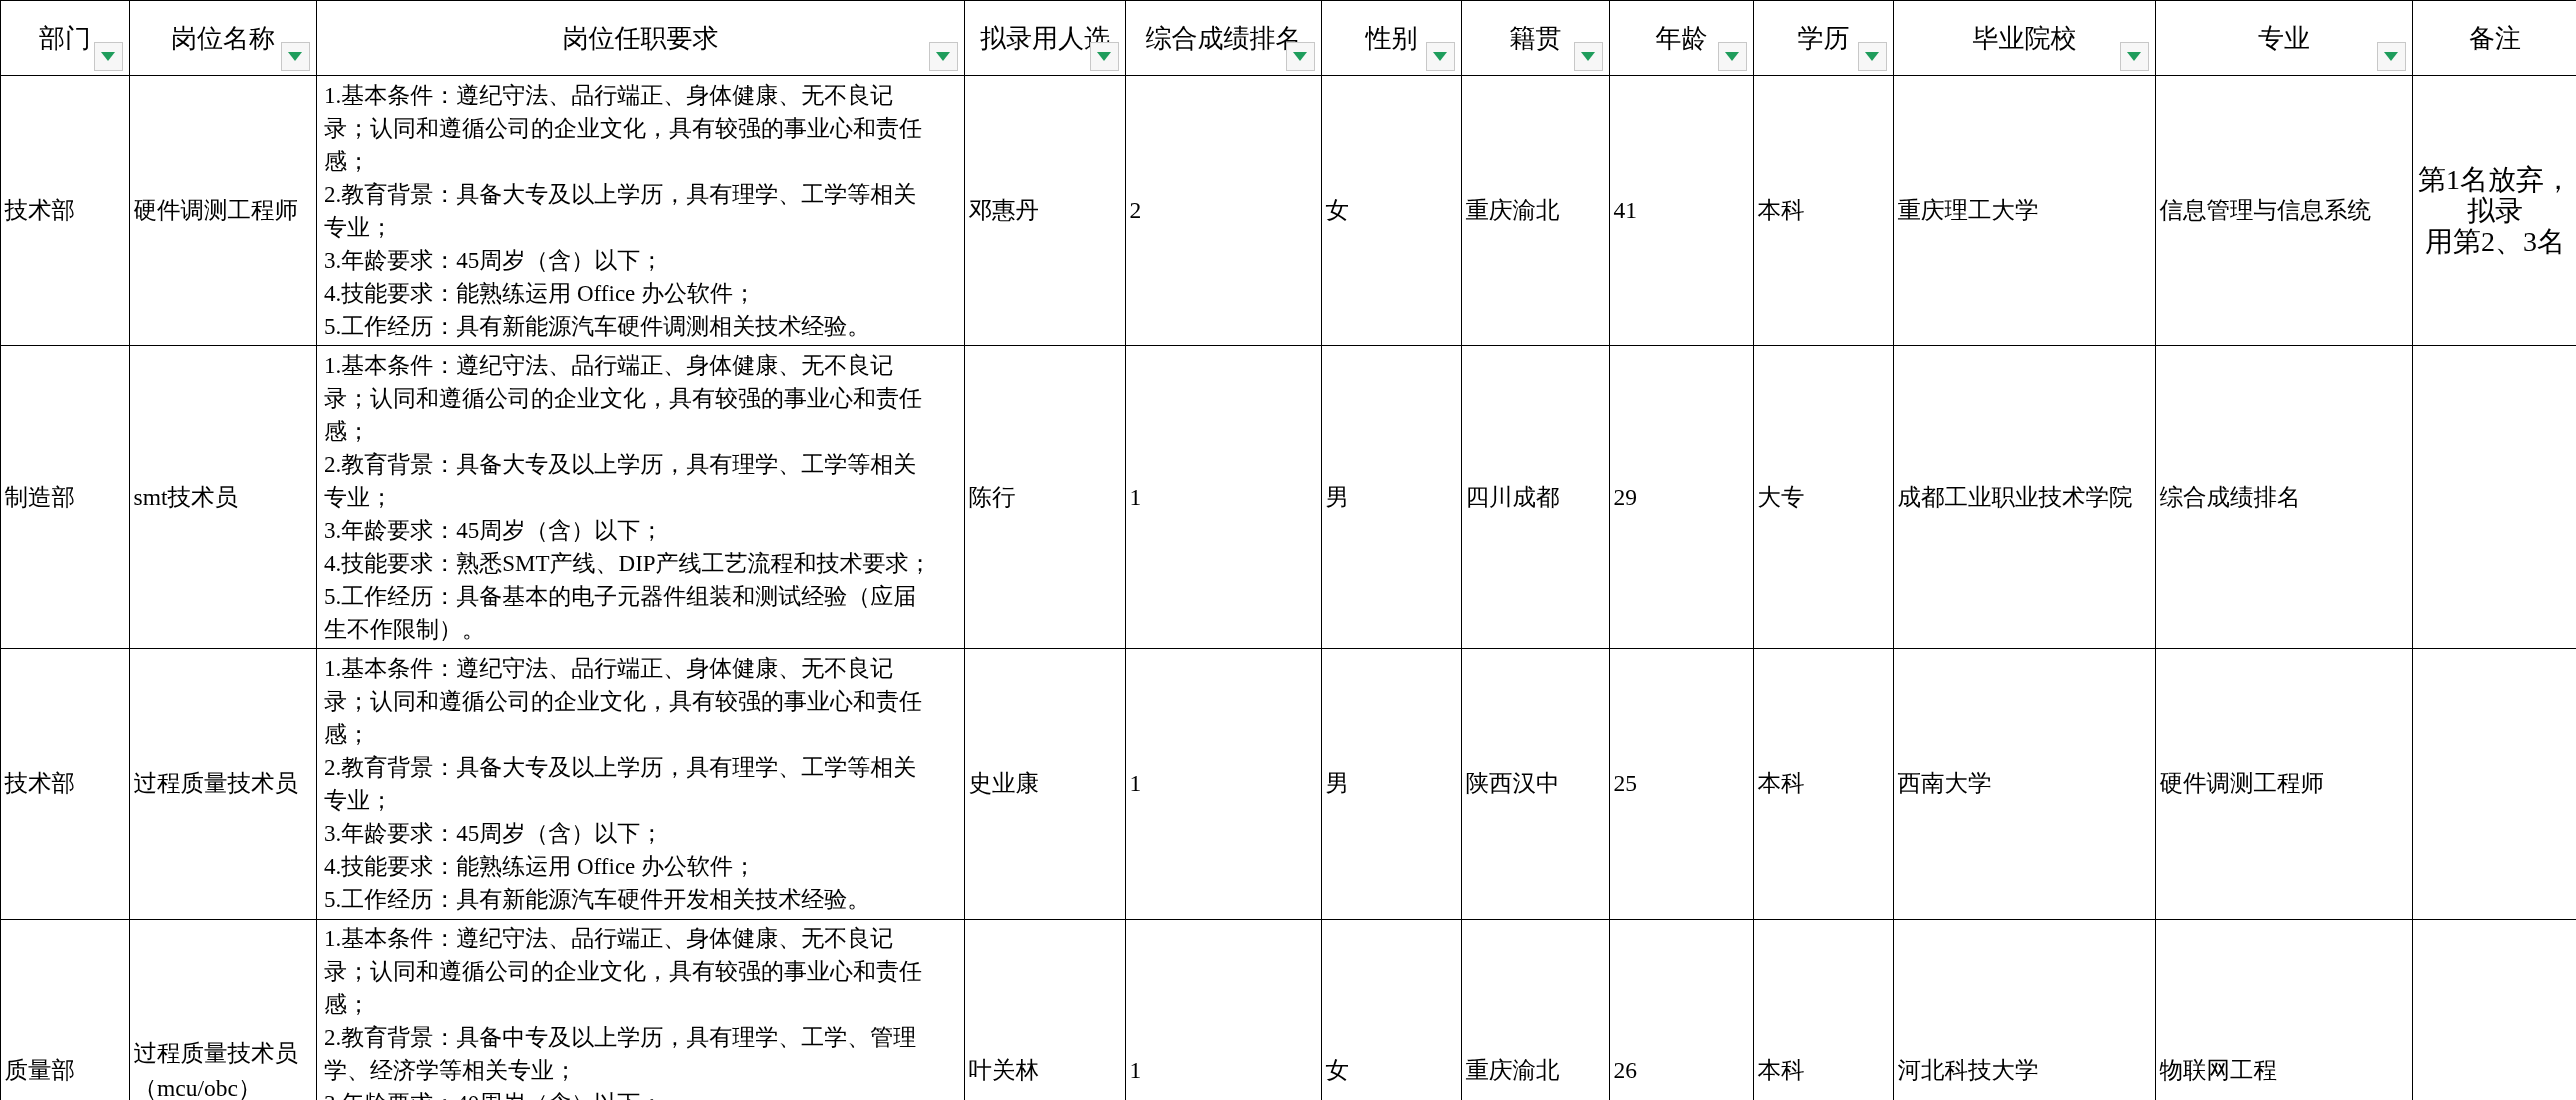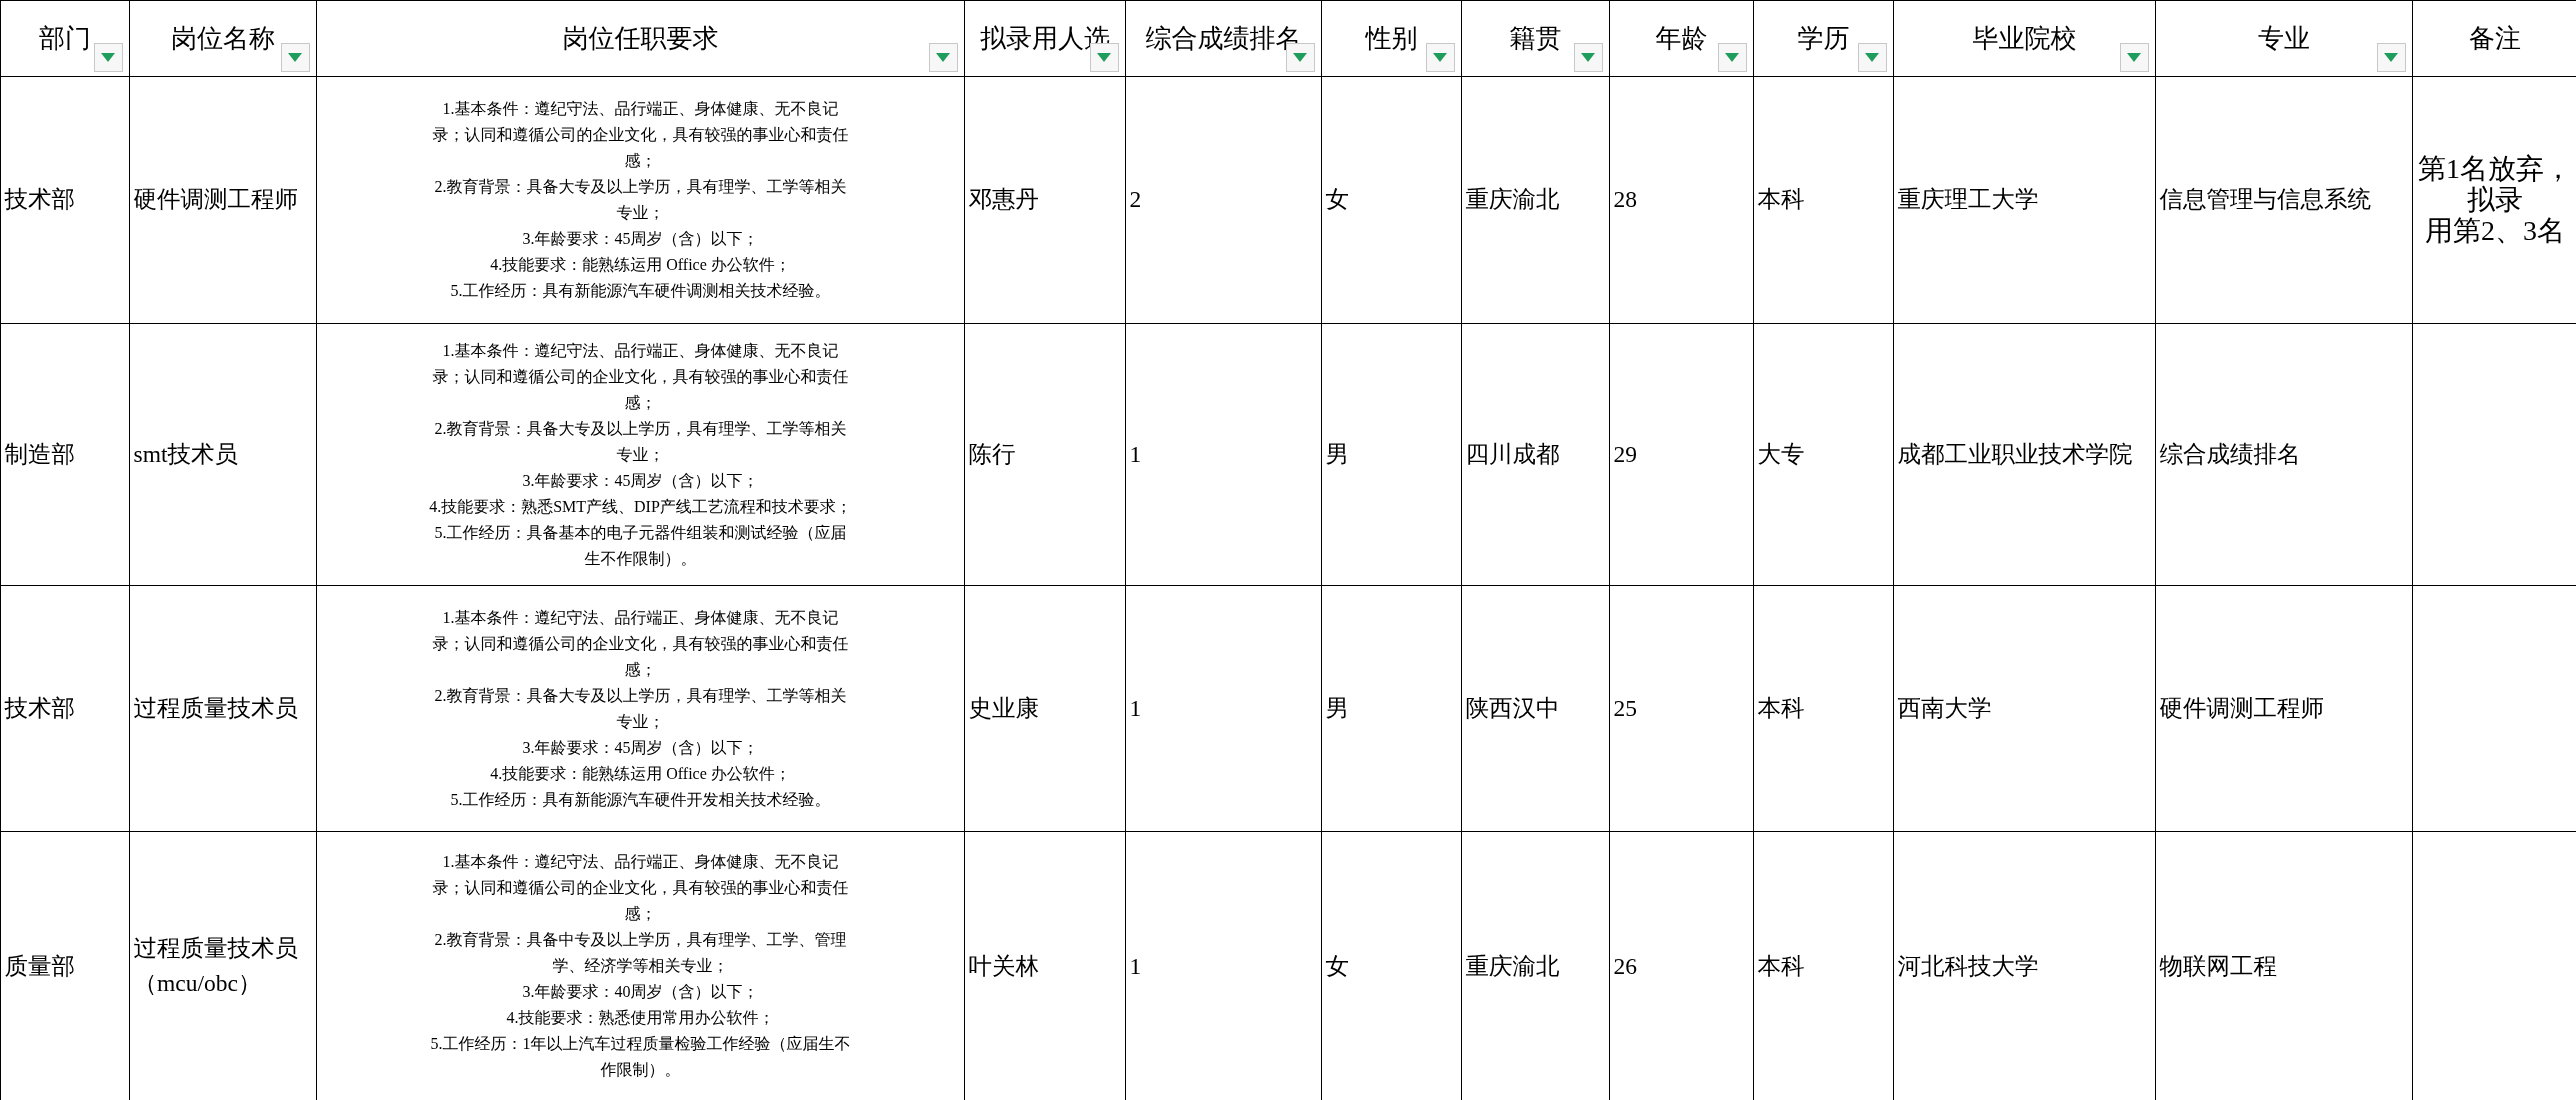--- a/index.html
+++ b/index.html
@@ -36,23 +36,23 @@
     display:flex;align-items:center;justify-content:center;
     cursor:pointer;
   }
   .filter-arrow{
     width:0;height:0;
     border-left:7.8px solid transparent;
     border-right:7.8px solid transparent;
     border-top:9.6px solid var(--accent-green,#1f9d5c);
   }
   .c-req{
-    text-align:center;
-    font-size:16px;
-    line-height:26px;
+    text-align:left;
+    font-size:23px;
+    line-height:33px;
     padding:2.6px 7px 2.6px 7px;
     white-space:pre-line;
     vertical-align:middle;
   }
   .c-center{
     font-size:23.5px;
     line-height:35px;
     white-space:pre-line;
     padding:0 3.5px;
   }
@@ -163,21 +163,21 @@
 感；
 2.教育背景：具备大专及以上学历，具有理学、工学等相关
 专业；
 3.年龄要求：45周岁（含）以下；
 4.技能要求：能熟练运用 Office 办公软件；
 5.工作经历：具有新能源汽车硬件调测相关技术经验。</td>
     <td class="c-center">邓惠丹</td>
     <td class="c-center">2</td>
     <td class="c-center">女</td>
     <td class="c-center">重庆渝北</td>
-    <td class="c-center">28</td>
+    <td class="c-center">41</td>
     <td class="c-center">本科</td>
     <td class="c-center">重庆理工大学</td>
     <td class="c-center">信息管理与信息系统</td>
     <td class="c-remark">第1名放弃，拟录
 用第2、3名</td>
   </tr>
 
   <tr style="height:259px">
     <td class="c-center">制造部</td>
     <td class="c-center">smt技术员</td>

